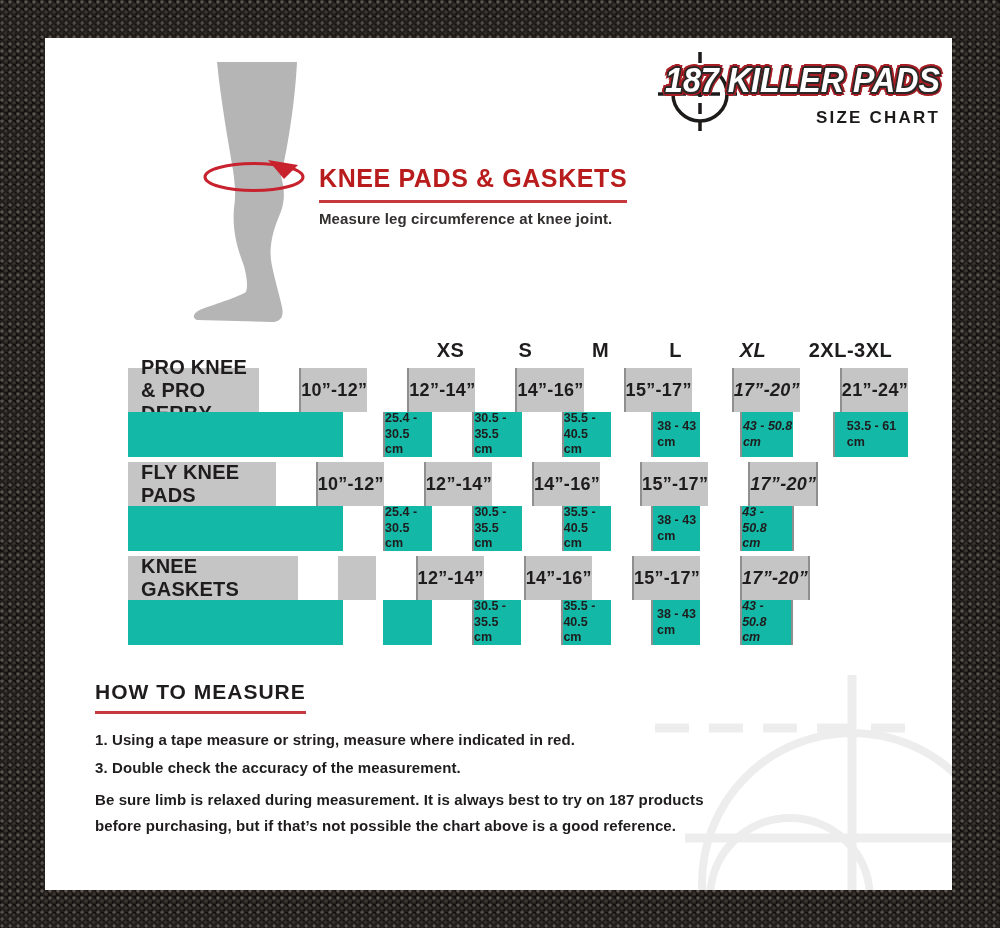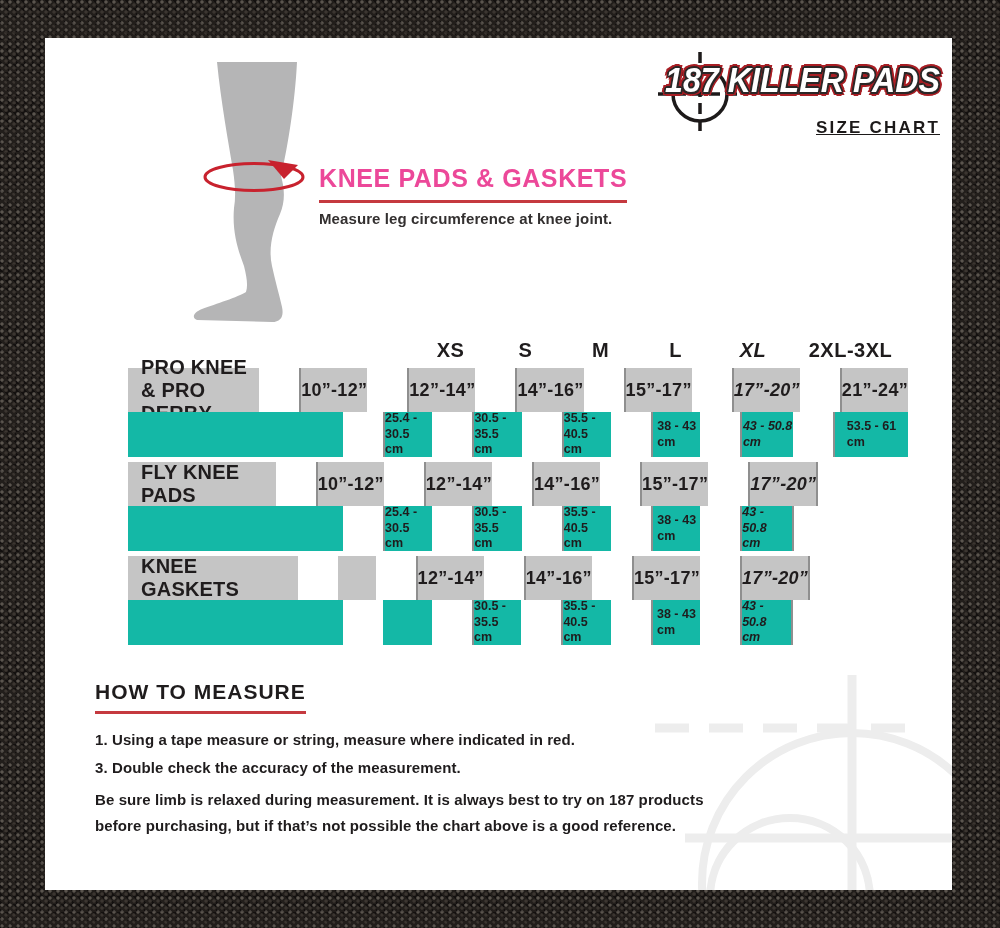--- a/index.html
+++ b/index.html
@@ -24,40 +24,40 @@
 
   
   .watermark { position:absolute; left:555px; top:595px; z-index:0; }
 
   
   .leg { position:absolute; left:105px; top:16px; z-index:1; }
 
   
   .heading { position:absolute; left:274px; top:126px; z-index:2; }
   .heading .title {
-    font-size:25px; font-weight:bold; color:#ec4899; letter-spacing:0.6px;
+    font-size:25px; font-weight:bold; color:#b91c1c; letter-spacing:0.6px;
     display:inline-block; border-bottom:3px solid #c5393f; padding-bottom:7px;
   }
   .heading .subtitle { font-size:15px; font-weight:bold; color:#333030; margin-top:7px; letter-spacing:0.1px; }
 
   
   .logo { position:absolute; top:22px; right:12px; width:300px; text-align:right; z-index:2; }
   .logo .crosshair { position:absolute; left:16px; top:-10px; }
   .logo .brand {
     position:relative; z-index:1;
     font-size:35px; font-weight:bold; font-style:italic; color:#ffffff;
     letter-spacing:0px; white-space:nowrap;
     transform:scaleX(0.92); transform-origin:100% 50%;
     text-shadow:
       2px 0 #2b2727, -2px 0 #2b2727, 0 2px #2b2727, 0 -2px #2b2727,
       1.5px 1.5px #2b2727, -1.5px -1.5px #2b2727, 1.5px -1.5px #2b2727, -1.5px 1.5px #2b2727,
       4px 0 #a81e24, -4px 0 #a81e24, 0 4px #a81e24, 0 -4px #a81e24,
       3px 3px #a81e24, -3px -3px #a81e24, 3px -3px #a81e24, -3px 3px #a81e24;
   }
-  .logo .tagline { font-size:17px; font-weight:bold; color:#1c1919; letter-spacing:2.2px; margin-top:18px;text-decoration:underline; }
+  .logo .tagline { font-size:17px; font-weight:bold; color:#1c1919; letter-spacing:2.2px; margin-top:8px; }
 
   
   .size-table { position:absolute; left:43px; top:290px; width:820px; z-index:2; color:#1f1c1d; }
   .hdr { display:flex; height:40px; align-items:flex-end; padding-bottom:6px; }
   .hdr .h { text-align:center; font-weight:bold; font-size:20px; letter-spacing:0.5px; }
   .w-lbl { width:325px; } .w-s { width:75px; } .w-xl { width:80px;font-style:italic; } .w-2xl { width:115px; }
   .row { display:flex; }
   .row.inch { height:44px; }
   .row.cmr { height:45px; margin-bottom:5px; }
   .cell { display:flex; align-items:center; justify-content:center;margin-left:40px; }

